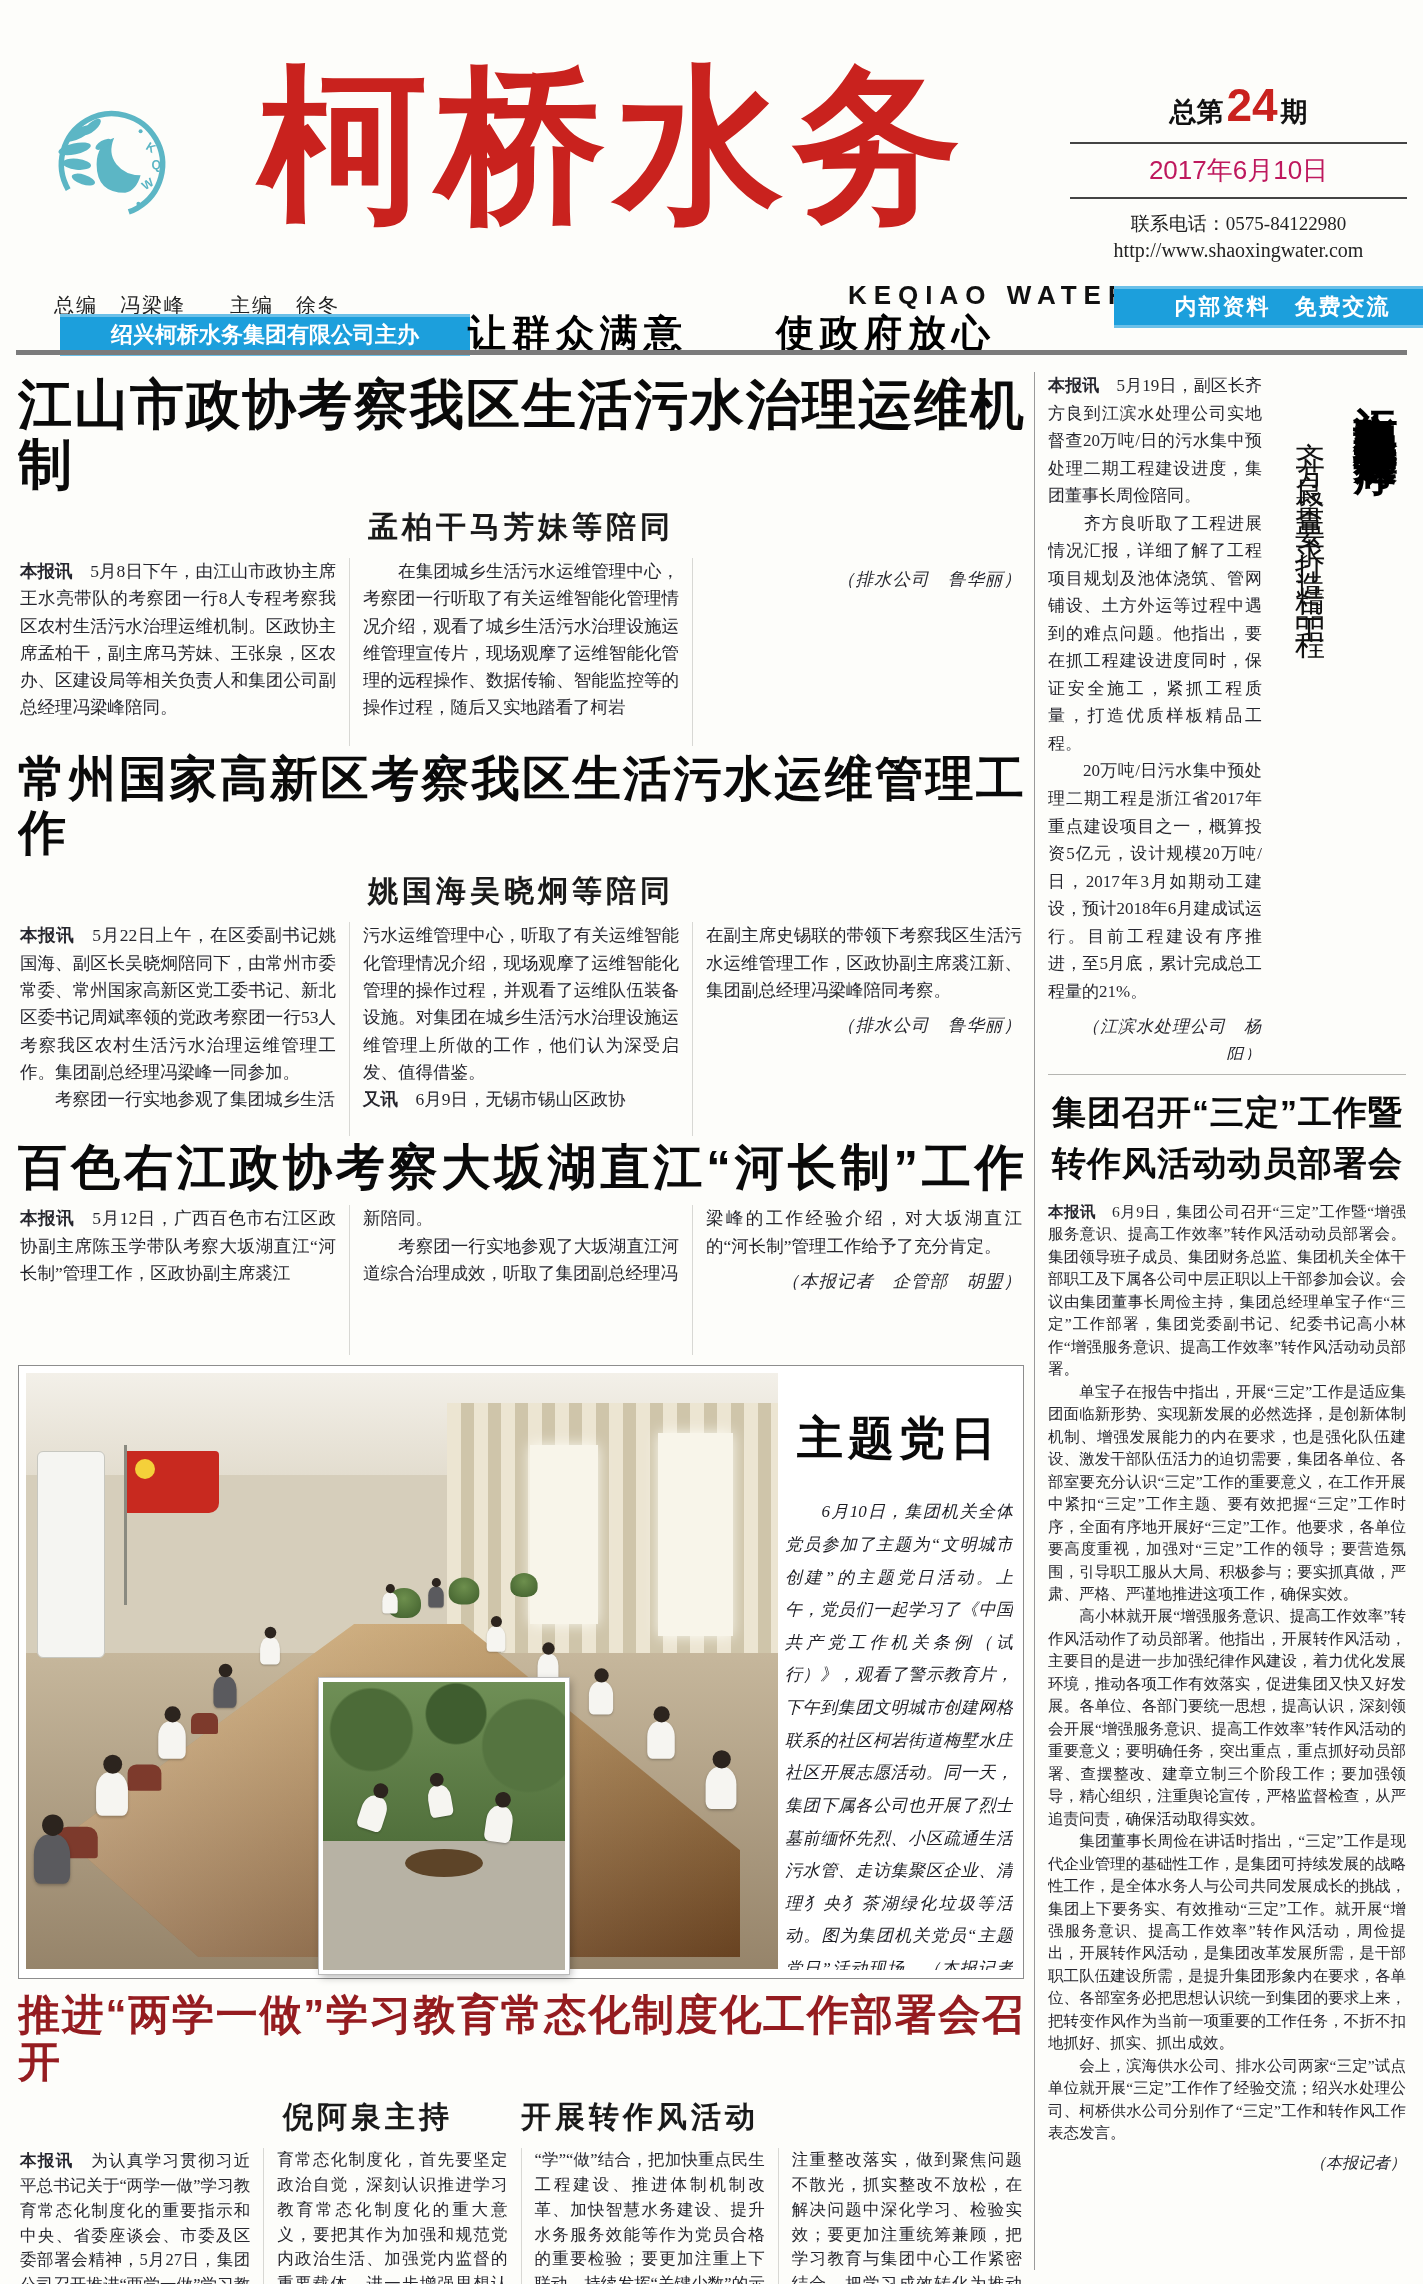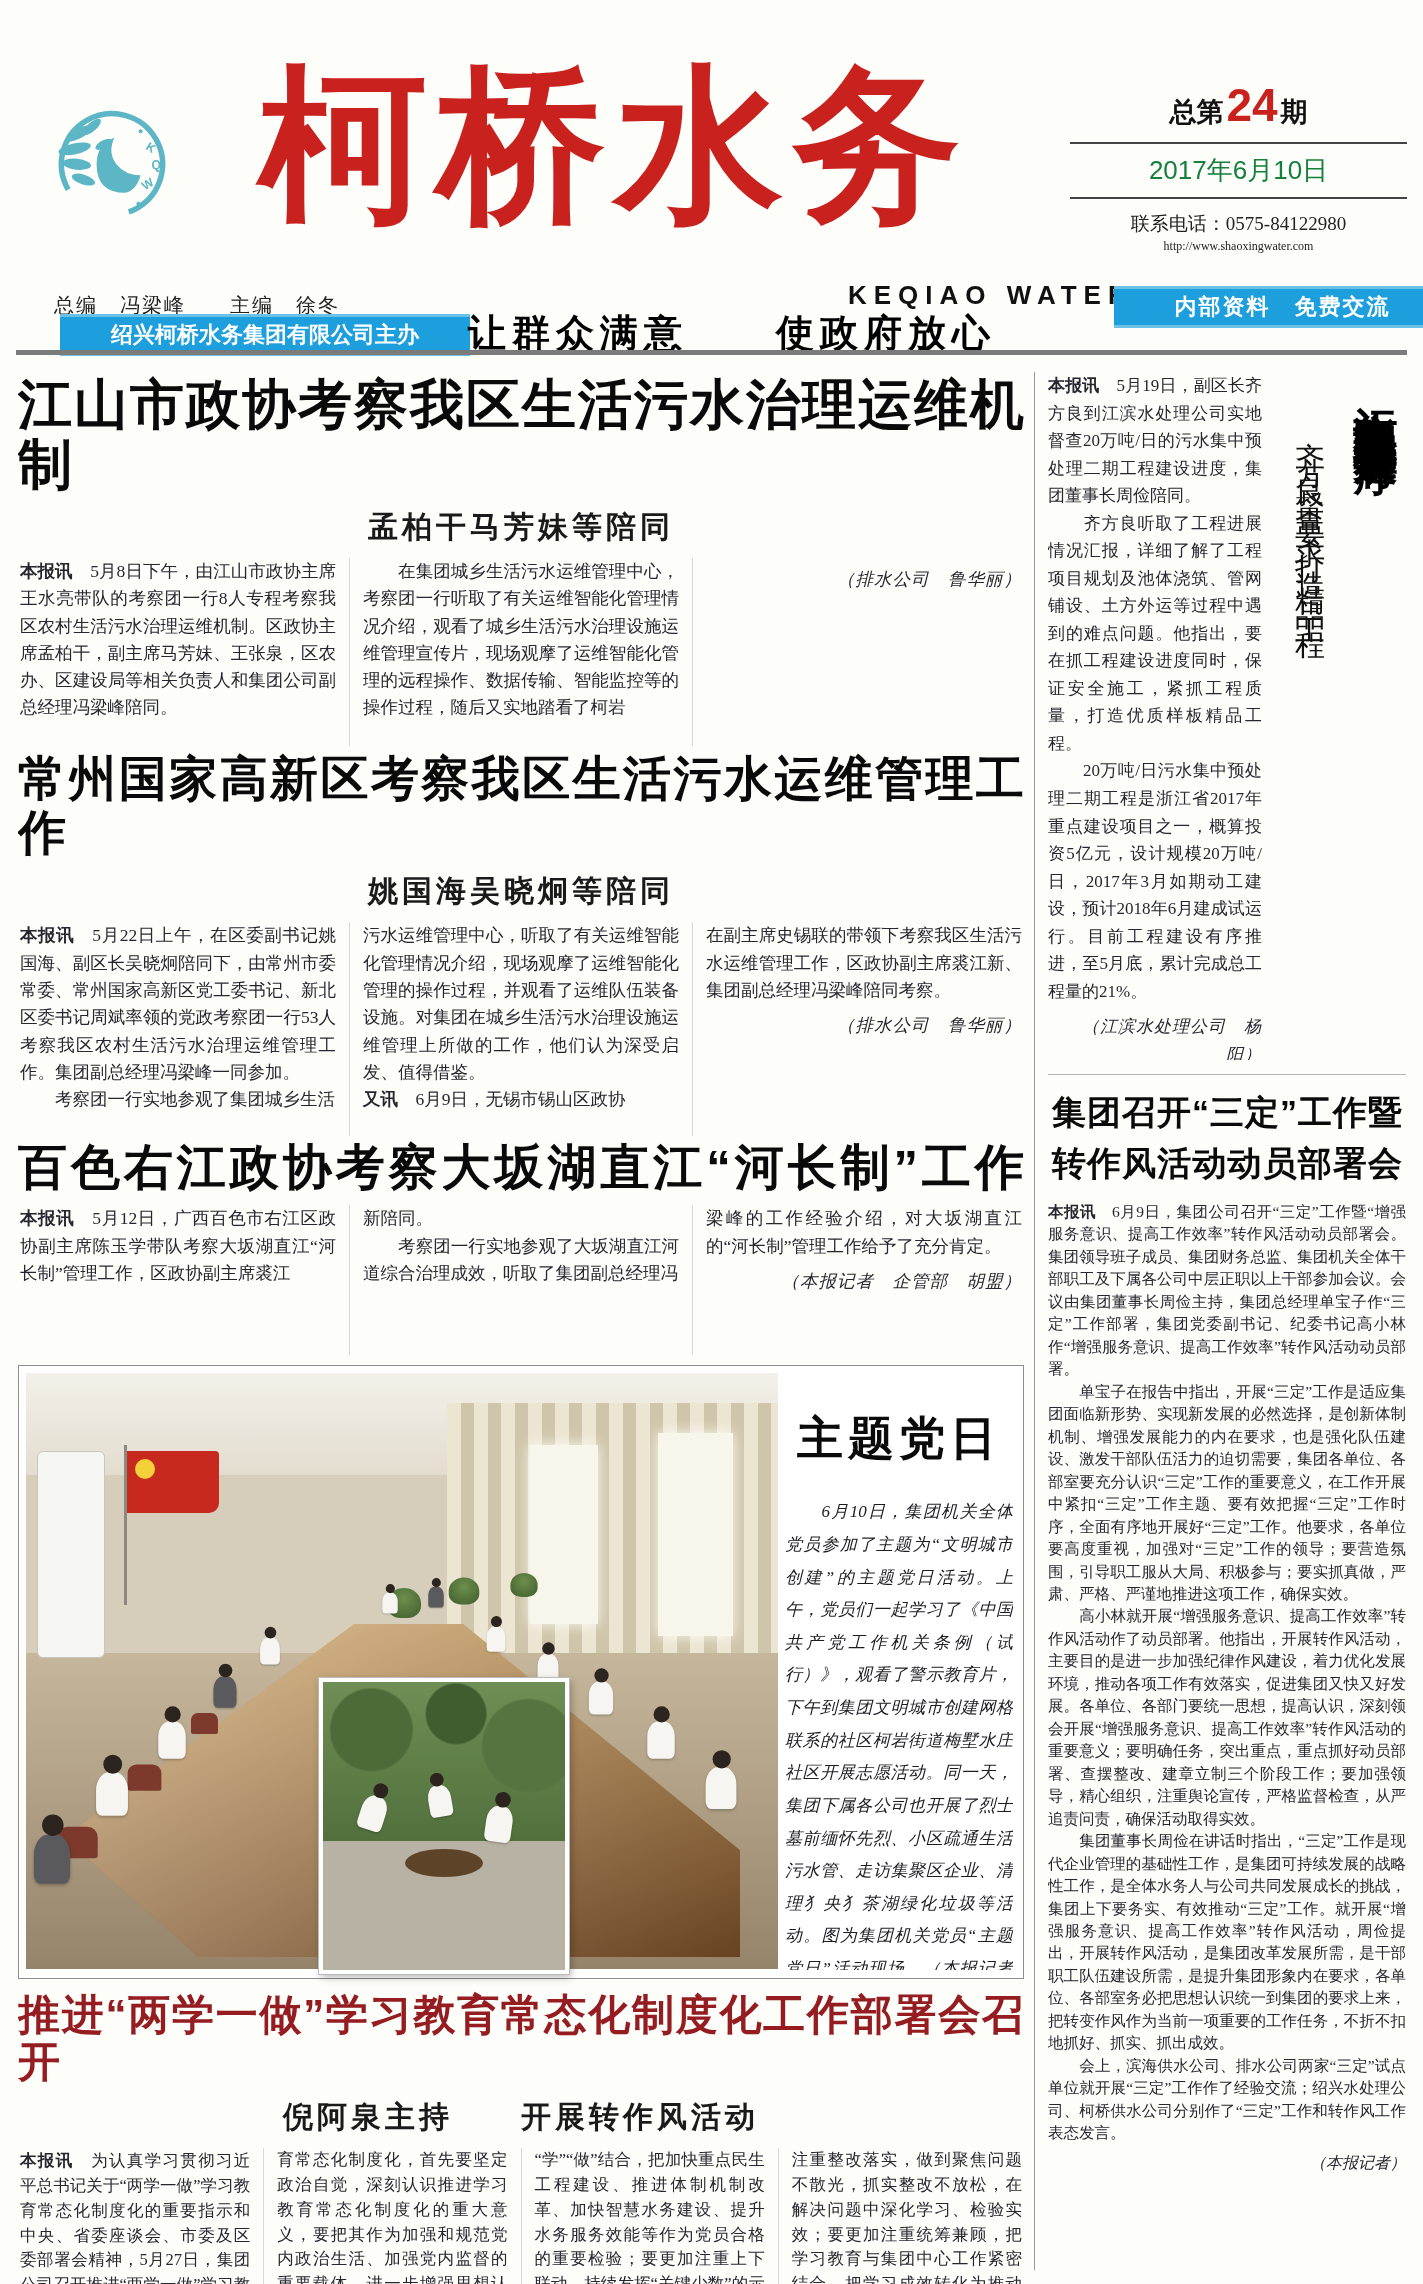--- a/index.html
+++ b/index.html
@@ -7,23 +7,23 @@
         font-family:"Liberation Serif","DejaVu Serif",serif;color:var(--body-ink,#26262e);}
   
   .logo{position:absolute;left:46px;top:84px;width:132px;height:156px;}
   .masthead{position:absolute;left:180px;top:18px;width:870px;height:252px;line-height:252px;text-align:center;
             font-size:168px;font-weight:700;letter-spacing:10px;color:var(--masthead-red,#c9221e);
             font-family:"DejaVu Serif","Liberation Serif",serif;}
   .issue-box{position:absolute;left:1070px;top:78px;width:337px;}
   .issue-line{font-family:"Liberation Sans","DejaVu Sans",sans-serif;font-weight:700;font-size:27px;text-align:center;color:#111;}
   .issue-num{color:var(--masthead-red,#c9221e);font-size:46px;font-weight:800;padding:0 3px;}
   .issue-date{border-top:2px solid #444;border-bottom:2px solid #444;margin-top:10px;padding:9px 0;
-              font-size:26px;text-align:center;font-family:"Liberation Sans","DejaVu Sans",sans-serif;color:#15803d;}
+              font-size:26px;text-align:center;font-family:"Liberation Sans","DejaVu Sans",sans-serif;color:#be185d;}
   .issue-phone{margin-top:12px;font-size:19px;text-align:center;color:#222;}
-  .issue-web{font-size:12px;text-align:center;color:#222;margin-top:2px;}
+  .issue-web{font-size:20px;text-align:center;color:#222;margin-top:2px;}
   .editors{position:absolute;left:54px;top:292px;font-size:20px;letter-spacing:2px;color:#222;
            font-family:"Liberation Sans","DejaVu Sans",sans-serif;}
   .masthead-en{position:absolute;left:848px;top:280px;font-size:26px;letter-spacing:7px;font-weight:600;color:#111;
                font-family:"Liberation Sans","DejaVu Sans",sans-serif;}
   .badge{position:absolute;background:var(--accent-blue,#1c9fdc);color:#fff;font-weight:700;
          font-family:"Liberation Sans","DejaVu Sans",sans-serif;display:flex;align-items:center;justify-content:center;
          box-shadow:inset 0 3px 0 rgba(255,255,255,.35), inset 0 -3px 0 rgba(255,255,255,.35);margin-left:44px;}
   .badge-internal{left:1070px;top:286px;width:337px;height:42px;font-size:22px;letter-spacing:2px;}
   .badge-publisher{left:16px;top:314px;width:410px;height:42px;font-size:22px;}
   .slogan{position:absolute;left:468px;top:308px;font-size:38px;font-weight:900;letter-spacing:6px;color:#000;

